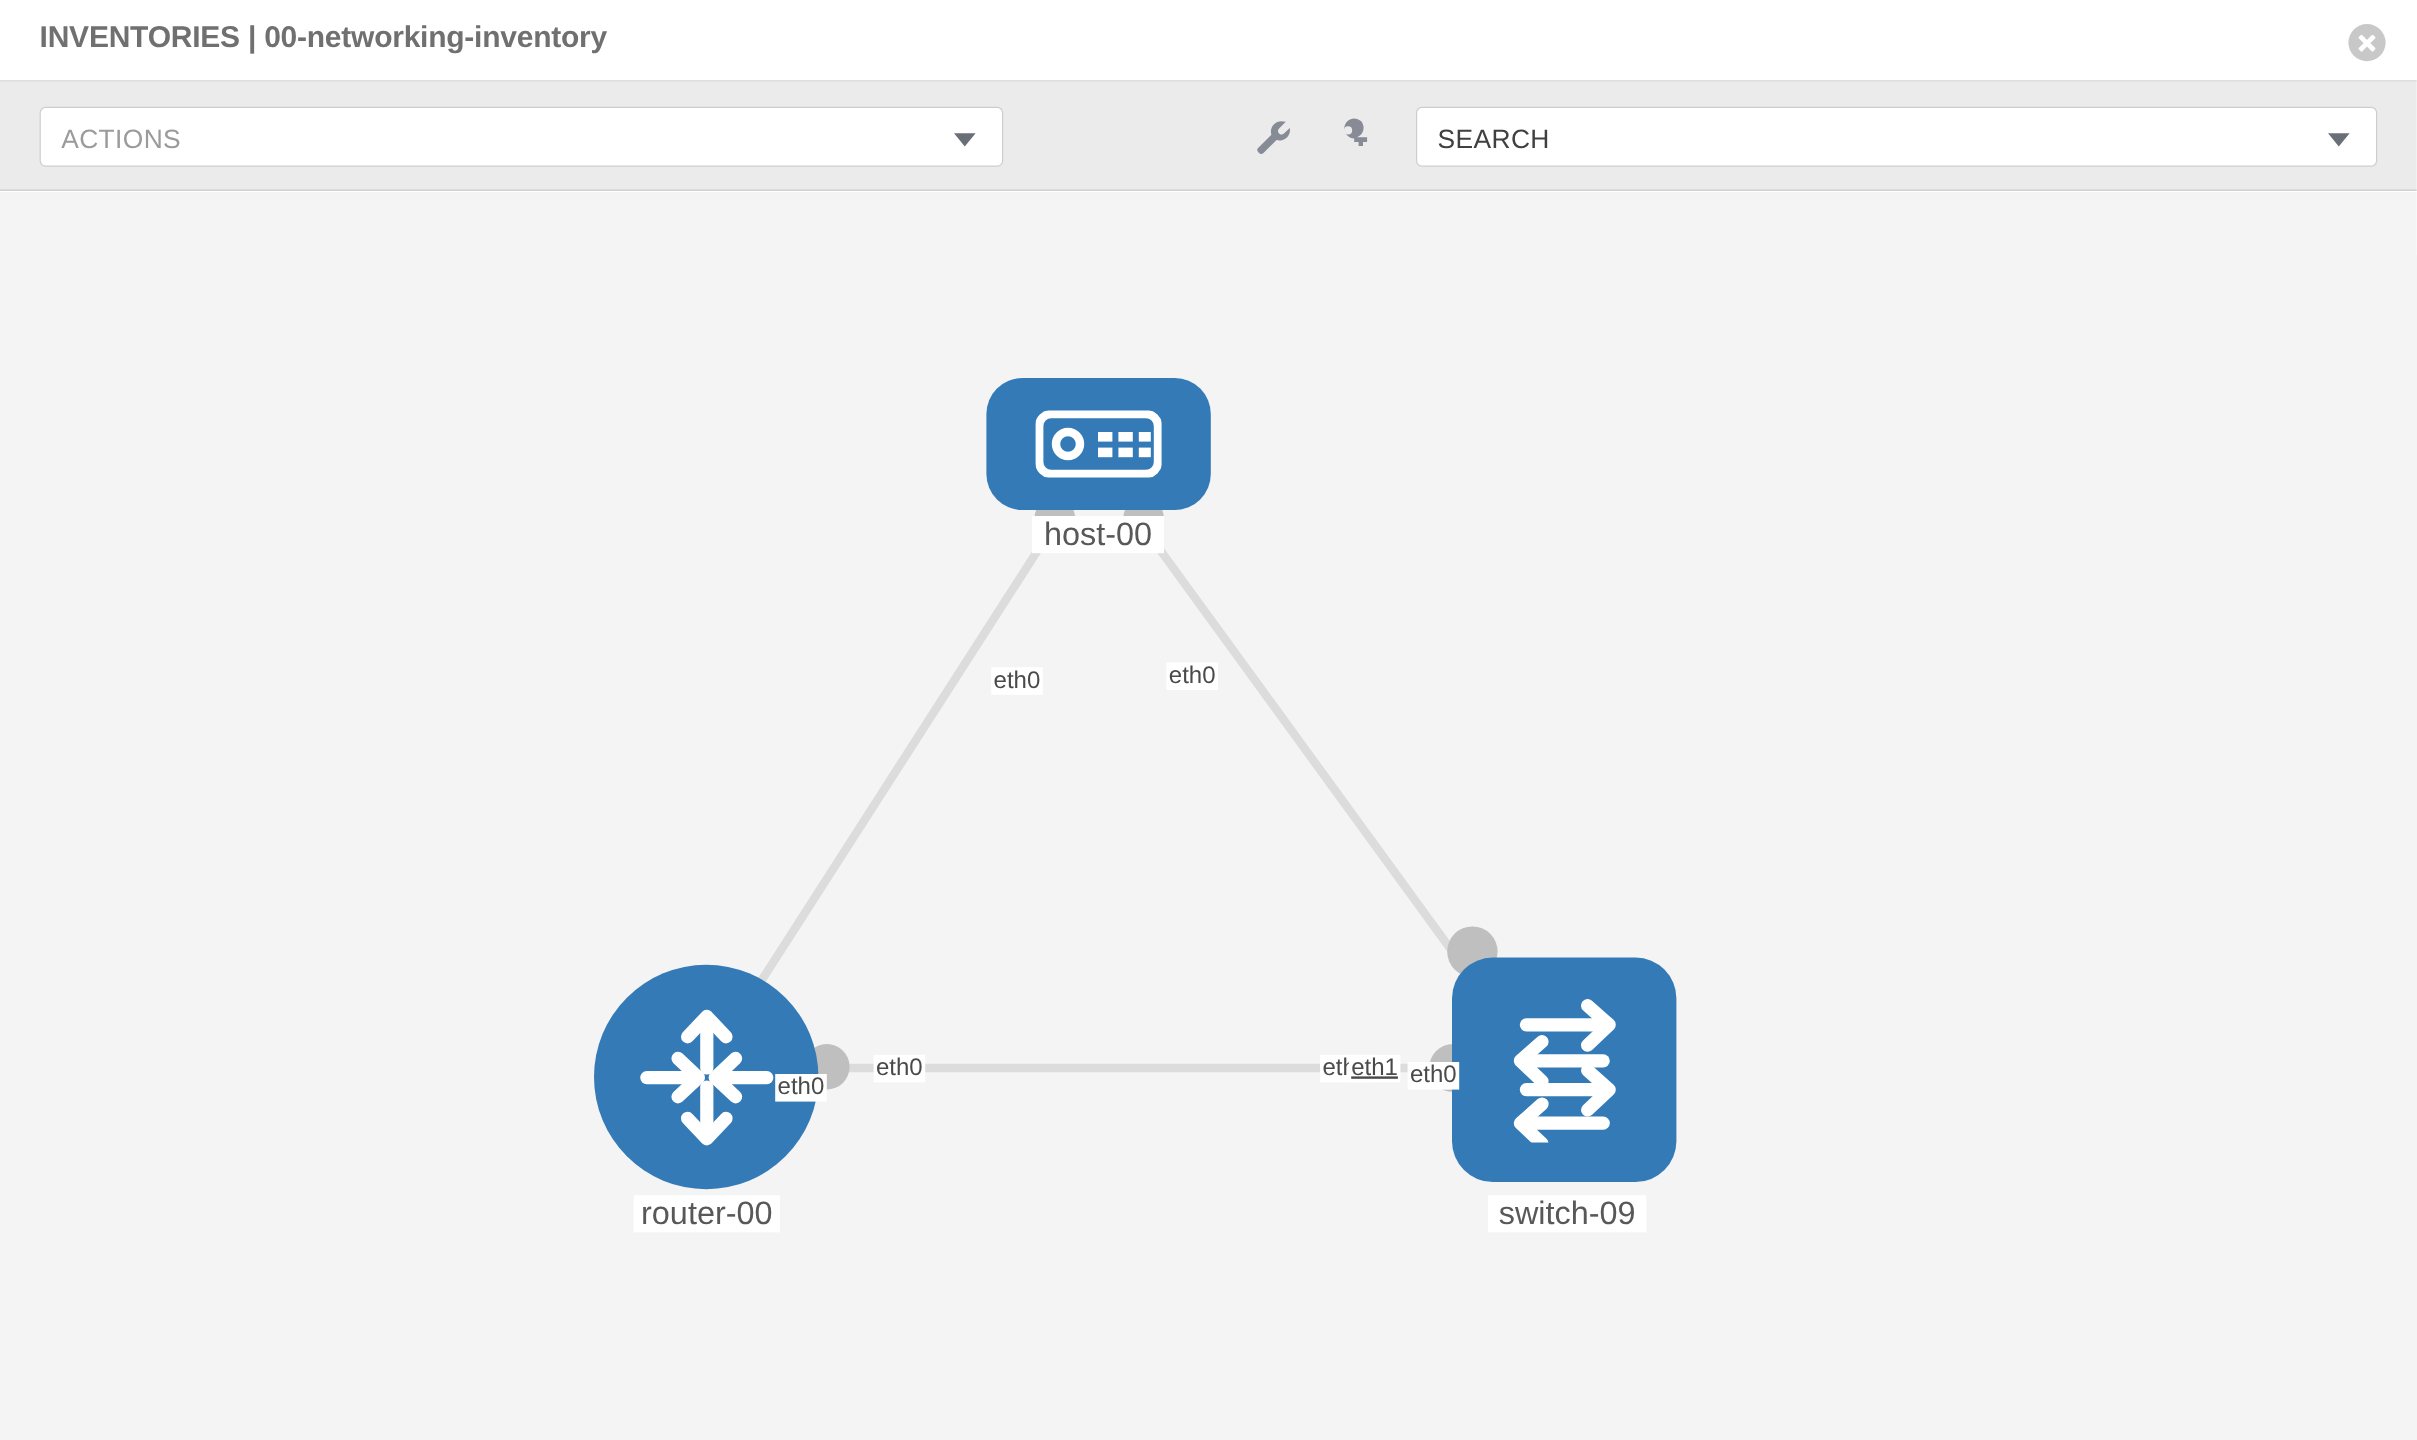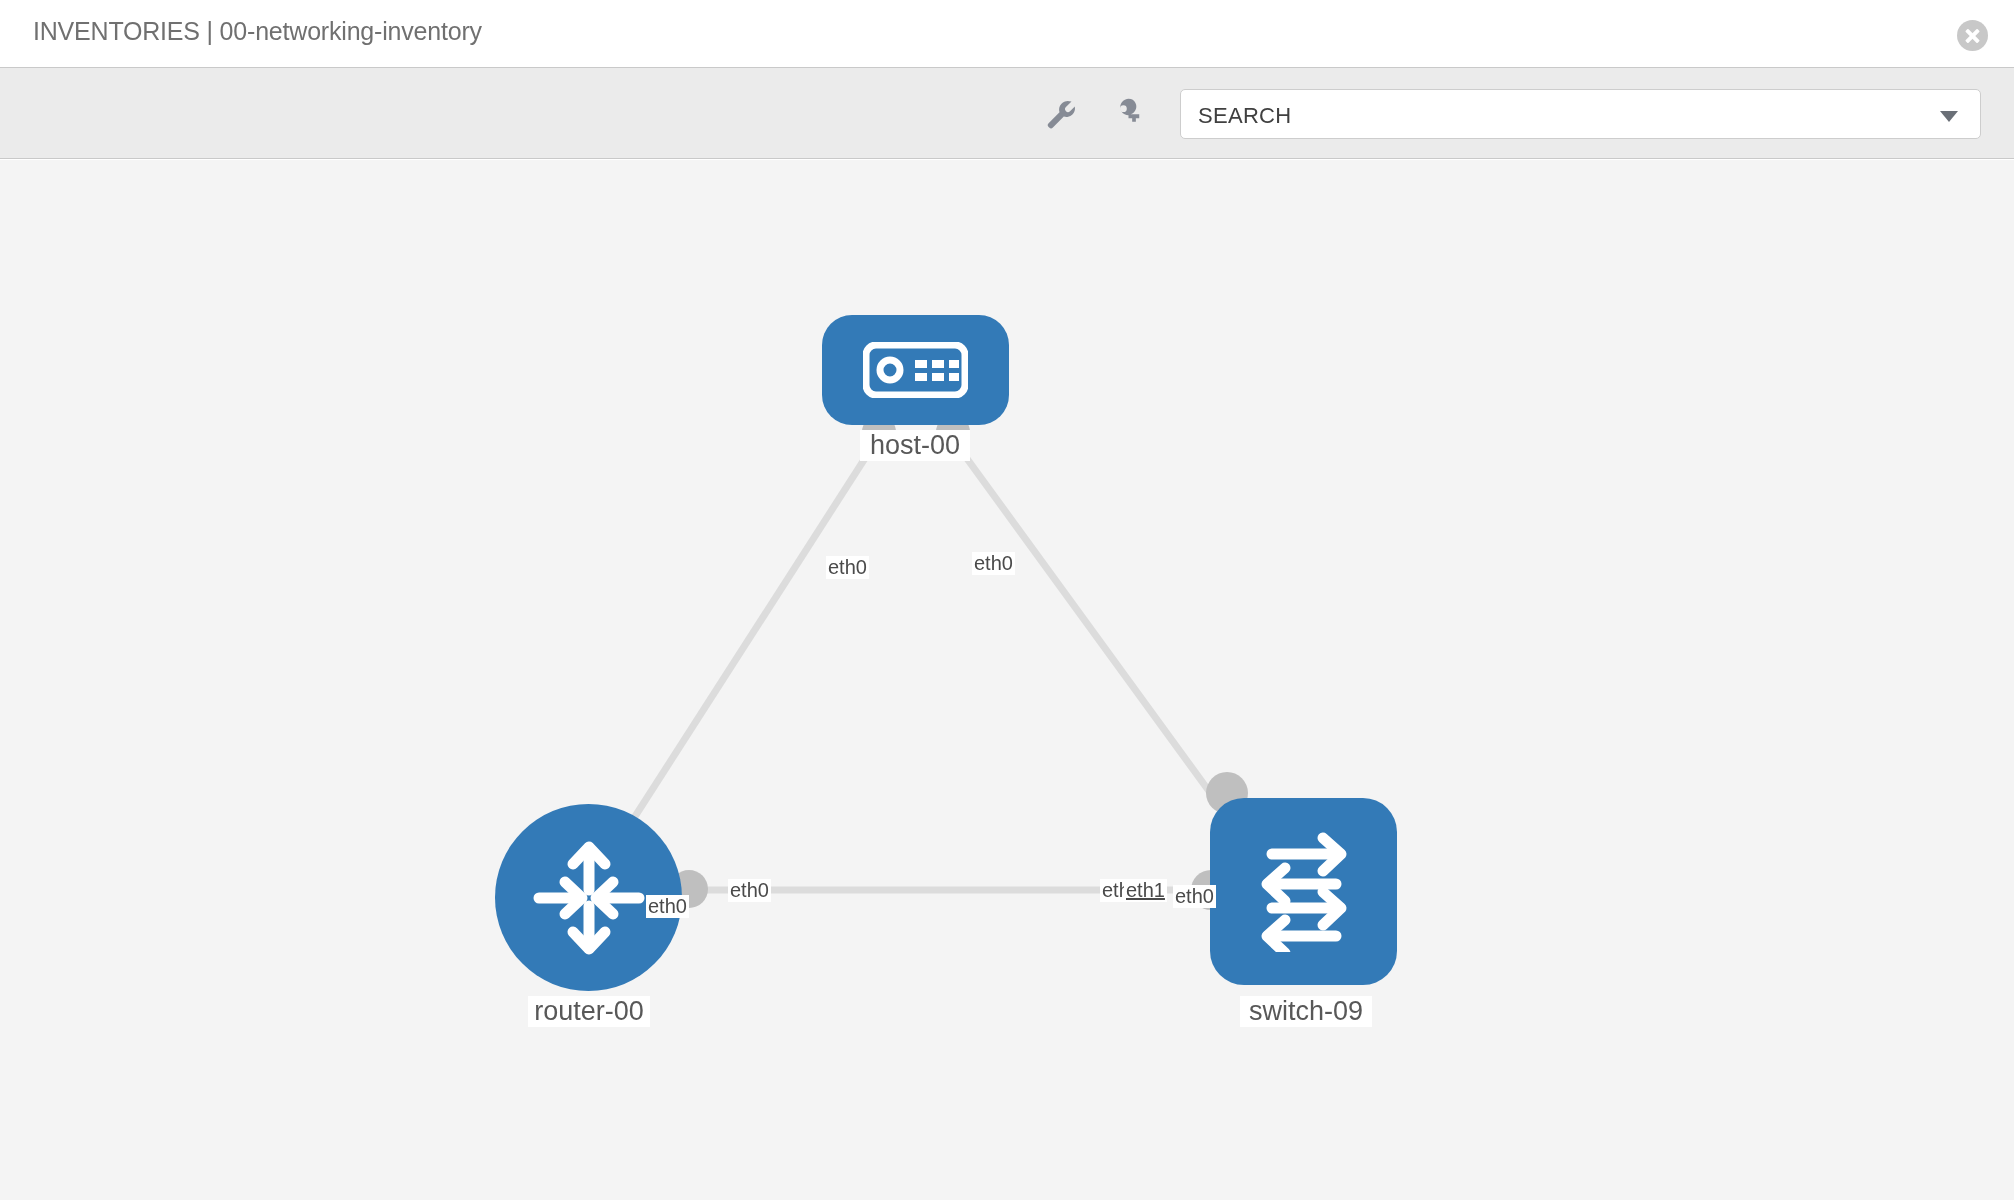--- a/index.html
+++ b/index.html
@@ -24,21 +24,21 @@
     position: absolute;
     left: 0; top: 0;
     width: 2014px; height: 68px;
     background: #ffffff;
     border-bottom: 1px solid #c9c9c9;
   }
   .breadcrumb {
     position: absolute;
     left: 33px; top: 17px;
     font-size: 25px;
-    font-weight: normal;
+    font-weight: bold;
     color: #707070;
     letter-spacing: -0.2px;
     white-space: nowrap;
   }
   .close-btn {
     position: absolute;
     right: 26px; top: 20px;
     width: 31px; height: 31px;
     border-radius: 50%;
     background: #c8c8c8;
@@ -226,20 +226,24 @@
 
 <div id="app">
 
   <div class="header">
     <div class="breadcrumb">INVENTORIES | 00-networking-inventory</div>
     <div class="close-btn"></div>
   </div>
 
   <div class="toolbar">
 
+    <div class="actions-select">
+      <span class="label">ACTIONS</span>
+      <span class="caret"></span>
+    </div>
 
     <div class="tool-icon icon-wrench">
       <svg width="36" height="36" viewBox="0 0 36 36">
         <path d="M26.4 5.2a8.6 8.6 0 0 0-9.9 11.1L5.6 27.2a2.6 2.6 0 0 0 0 3.7l.6.6a2.6 2.6 0 0 0 3.7 0l10.9-10.9a8.6 8.6 0 0 0 11-10L27 15.2a2.9 2.9 0 0 1-4.1-4.1l5.6-5.6a8.6 8.6 0 0 0-2.1-0.3z" fill="#868b95"></path>
       </svg>
     </div>
 
     <div class="tool-icon icon-key">
       <svg width="36" height="36" viewBox="0 0 36 36">
         <path d="M13.4 4.4a8.3 8.3 0 1 0 5.9 14.2l2.1 2.1 2.6-2.6 2.4 2.4 2.6-2.6-2.4-2.4 2.4-2.4-2.8-2.8-6.1 6.1a8.3 8.3 0 0 0-6.7-12z" fill="#868b95" transform="rotate(45 18 18)"></path>

